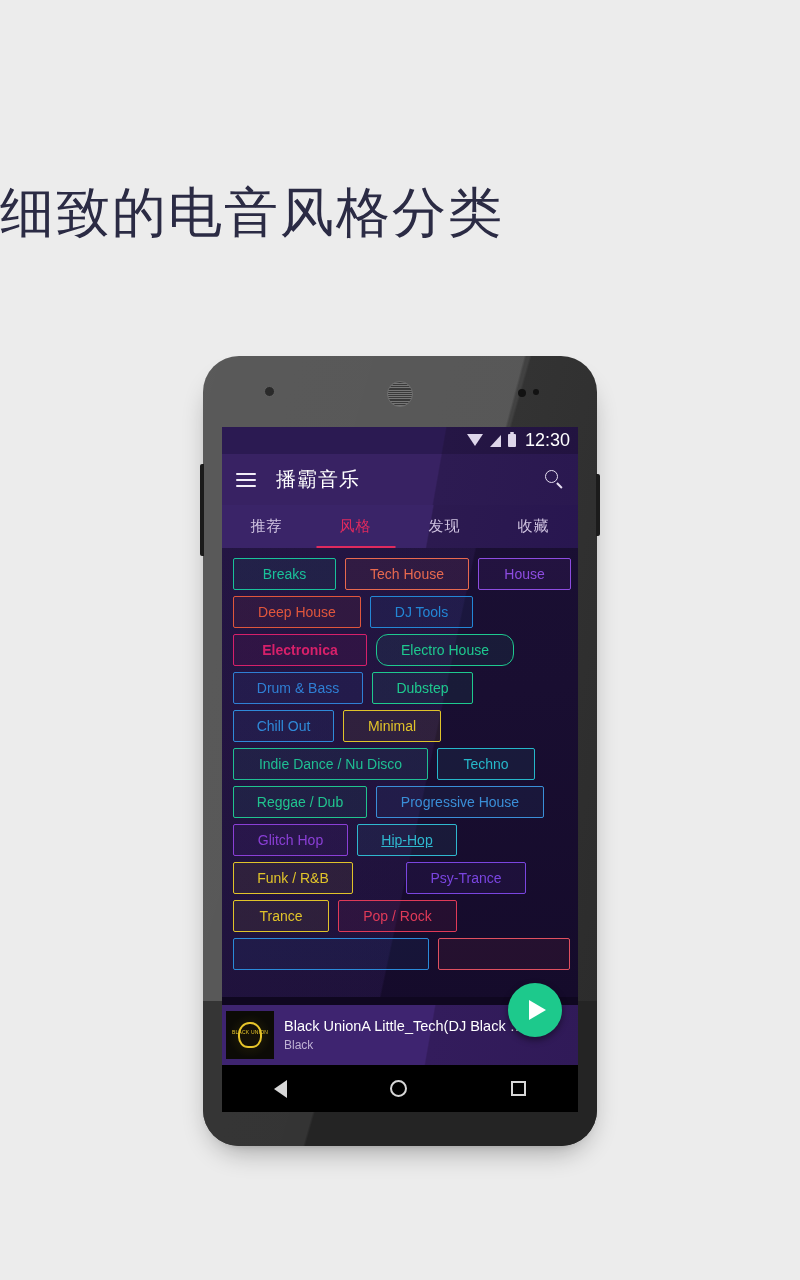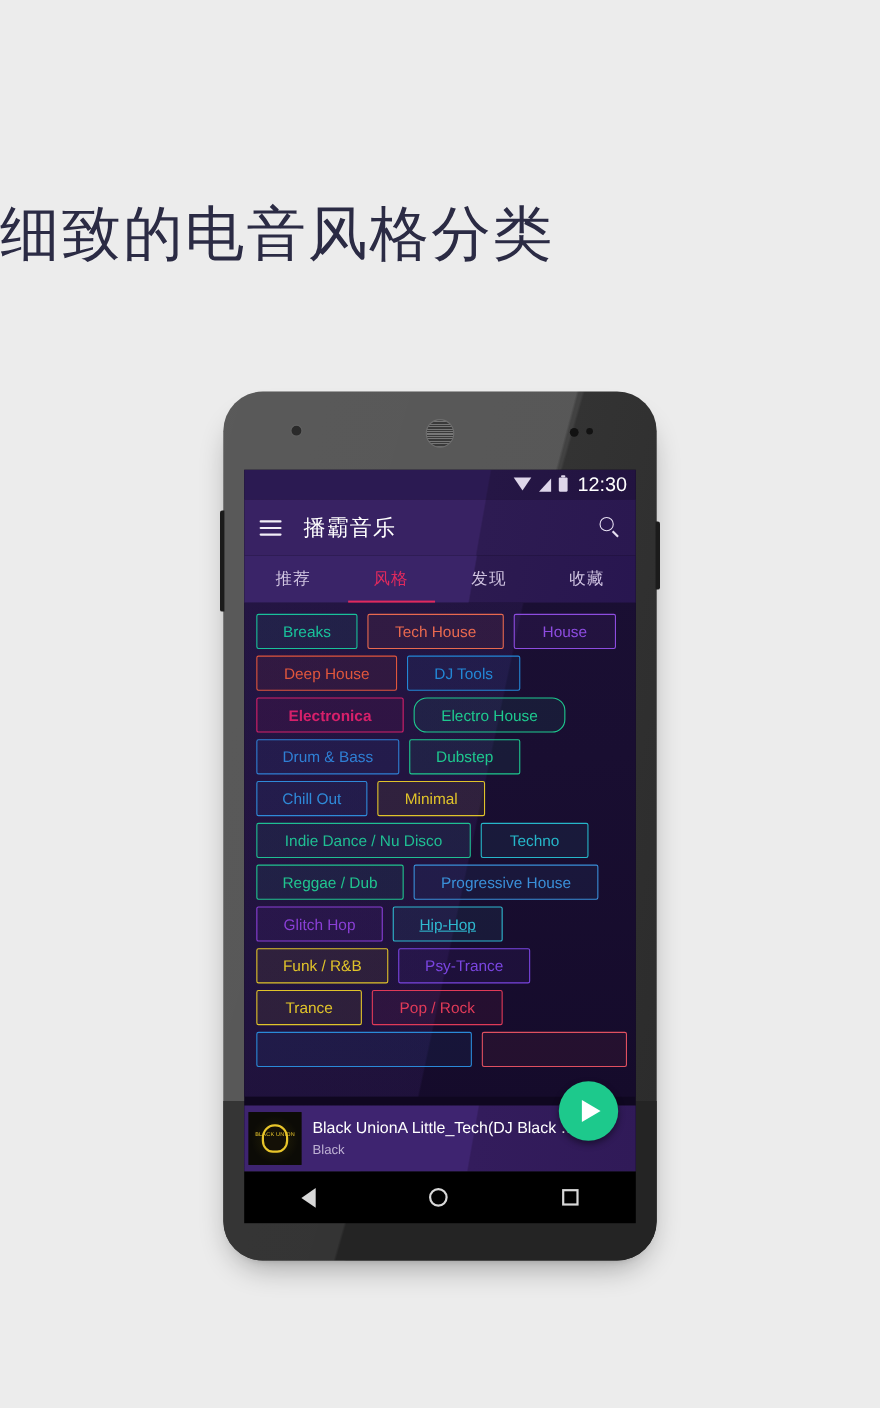--- a/index.html
+++ b/index.html
@@ -489,21 +489,21 @@
       <div class="tab">
         <span class="tab-label">发现</span>
       </div>
       <div class="tab">
         <span class="tab-label">收藏</span>
       </div>
     </div>
 
     <div class="chip-area" id="chip-area">
         <div class="chip-row">
-          <div class="chip" style="border-color: rgb(25, 193, 154); color: rgb(25, 193, 154); width: 92px; box-sizing: border-box; background: rgba(25, 193, 154, 0.075);">Breaks</div>
+          <div class="chip" style="border-color: rgb(25, 193, 154); color: rgb(25, 193, 154); width: 103px; box-sizing: border-box; background: rgba(25, 193, 154, 0.075);">Breaks</div>
           <div class="chip" style="border-color: rgb(232, 105, 79); color: rgb(232, 105, 79); width: 124px; box-sizing: border-box; background: rgba(232, 105, 79, 0.075);">Tech House</div>
           <div class="chip" style="border-color: rgb(141, 76, 224); color: rgb(141, 76, 224); width: 93px; box-sizing: border-box; background: rgba(141, 76, 224, 0.075);">House</div>
         </div>
         <div class="chip-row">
           <div class="chip" style="border-color: rgb(224, 86, 60); color: rgb(224, 86, 60); width: 128px; box-sizing: border-box; background: rgba(224, 86, 60, 0.075);">Deep House</div>
           <div class="chip" style="border-color: rgb(35, 135, 214); color: rgb(35, 135, 214); width: 103px; box-sizing: border-box; background: rgba(35, 135, 214, 0.075);">DJ Tools</div>
         </div>
         <div class="chip-row">
           <div class="chip" style="border-color: rgb(214, 32, 106); color: rgb(214, 32, 106); width: 134px; box-sizing: border-box; background: rgba(214, 32, 106, 0.075); font-weight: bold;">Electronica</div>
           <div class="chip" style="border-color: rgb(30, 201, 143); color: rgb(30, 201, 143); width: 138px; box-sizing: border-box; background: rgba(30, 201, 143, 0.075); border-radius: 12px;">Electro House</div>
@@ -523,21 +523,21 @@
         <div class="chip-row">
           <div class="chip" style="border-color: rgb(32, 196, 143); color: rgb(32, 196, 143); width: 134px; box-sizing: border-box; background: rgba(32, 196, 143, 0.075);">Reggae / Dub</div>
           <div class="chip" style="border-color: rgb(58, 143, 216); color: rgb(58, 143, 216); width: 168px; box-sizing: border-box; background: rgba(58, 143, 216, 0.075);">Progressive House</div>
         </div>
         <div class="chip-row">
           <div class="chip" style="border-color: rgb(138, 63, 214); color: rgb(138, 63, 214); width: 115px; box-sizing: border-box; background: rgba(138, 63, 214, 0.075);">Glitch Hop</div>
           <div class="chip" style="border-color: rgb(47, 184, 207); color: rgb(47, 184, 207); width: 100px; box-sizing: border-box; background: rgba(47, 184, 207, 0.075); text-decoration: underline;">Hip-Hop</div>
         </div>
         <div class="chip-row">
           <div class="chip" style="border-color: rgb(224, 195, 42); color: rgb(224, 195, 42); width: 120px; box-sizing: border-box; background: rgba(224, 195, 42, 0.075);">Funk / R&amp;B</div>
-          <div class="chip" style="border-color: rgb(122, 69, 224); color: rgb(122, 69, 224); width: 120px; box-sizing: border-box; background: rgba(122, 69, 224, 0.075);">Psy-Trance</div>
+          <div class="chip" style="border-color: rgb(122, 69, 224); color: rgb(122, 69, 224); width: 120px; box-sizing: border-box; background: rgba(122, 69, 224, 0.075); margin-left: 44px;">Psy-Trance</div>
         </div>
         <div class="chip-row">
           <div class="chip" style="border-color: rgb(224, 195, 42); color: rgb(224, 195, 42); width: 96px; box-sizing: border-box; background: rgba(224, 195, 42, 0.075);">Trance</div>
           <div class="chip" style="border-color: rgb(224, 58, 88); color: rgb(224, 58, 88); width: 119px; box-sizing: border-box; background: rgba(224, 58, 88, 0.075);">Pop / Rock</div>
         </div>
         <div class="chip-row">
           <div class="chip" style="border-color: rgb(42, 138, 217); color: rgb(42, 138, 217); width: 196px; box-sizing: border-box; background: rgba(42, 138, 217, 0.075);"></div>
           <div class="chip" style="border-color: rgb(224, 80, 96); color: rgb(224, 80, 96); width: 132px; box-sizing: border-box; background: rgba(224, 80, 96, 0.075);"></div>
         </div>
       </div>

